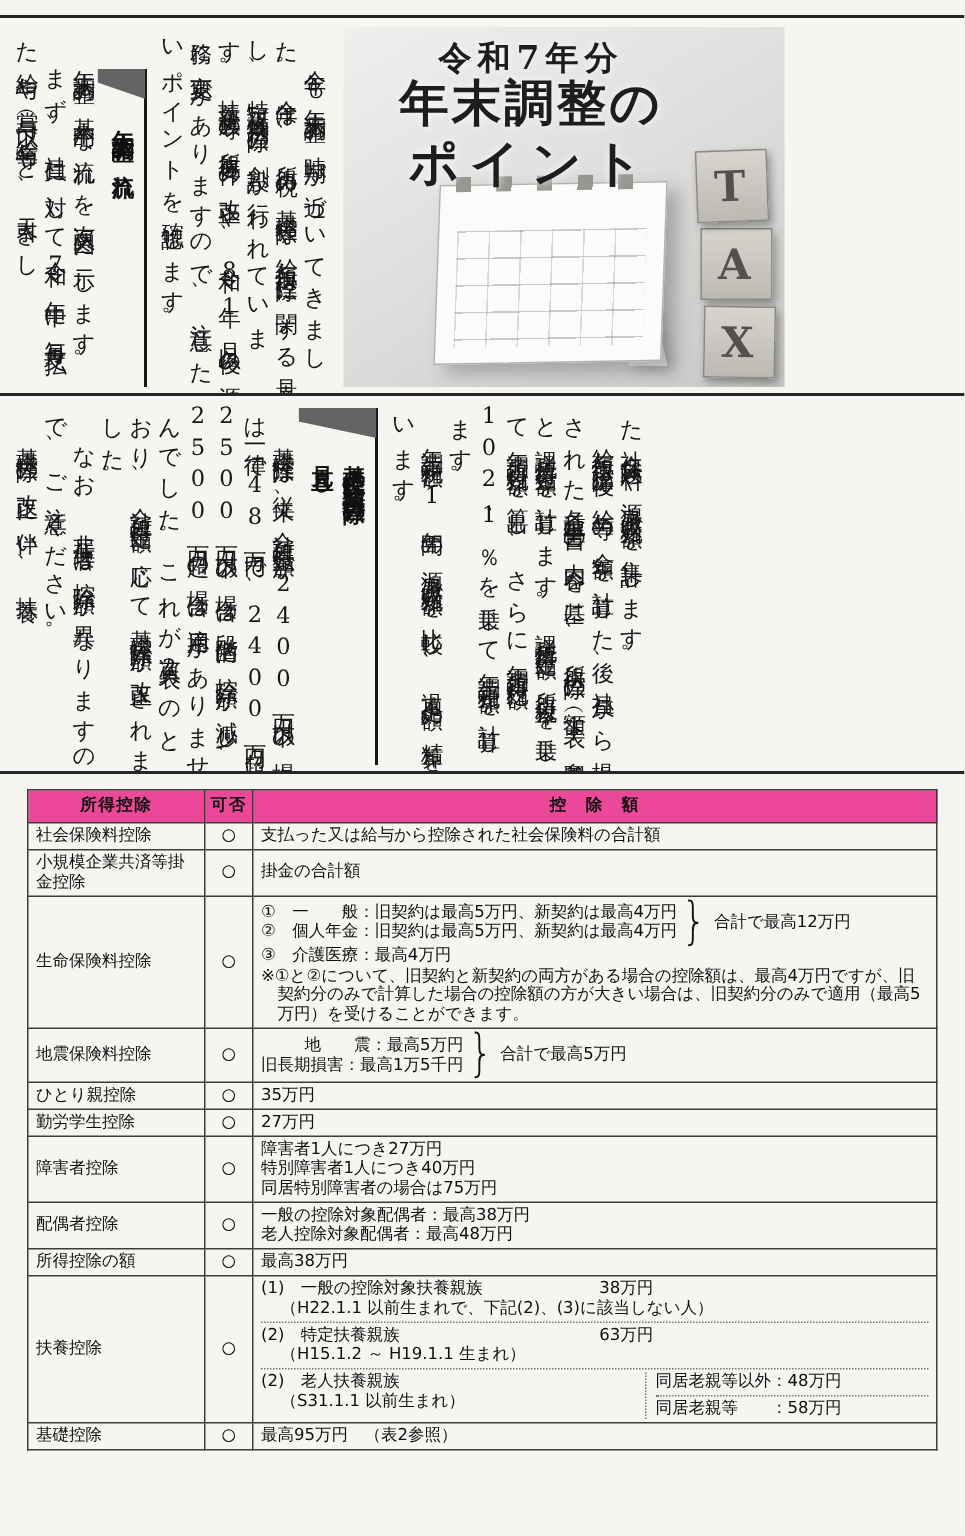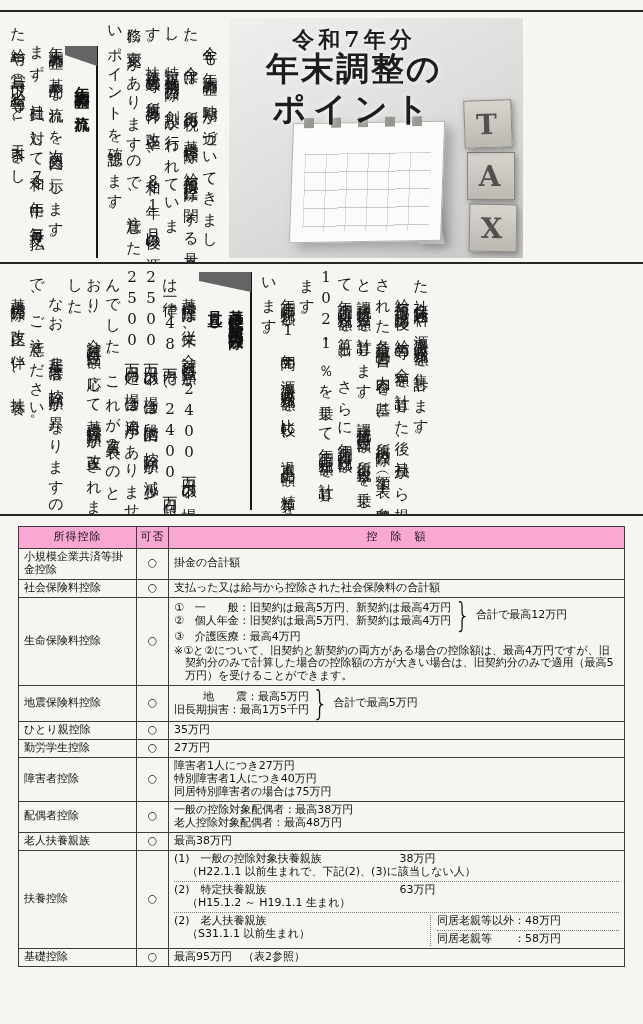--- a/index.html
+++ b/index.html
@@ -57,21 +57,21 @@
   .blk:nth-child(1){transform:translateX(-3px) rotate(-2deg);}
   .blk:nth-child(3){transform:translateX(2px) rotate(1deg);}
 
   
   .tbl-section{padding:10px 18px 0 18px;}
   .tbl-title{font-family:"DejaVu Sans","Liberation Sans",sans-serif;font-weight:bold;
              font-size:13px;letter-spacing:1px;color:#111;margin:0 0 5px 0;}
   table.tbl{border-collapse:collapse;width:100%;table-layout:fixed;
             font-family:"DejaVu Sans","Liberation Sans",sans-serif;font-size:11px;color:#0f0f0f;}
   .tbl th,.tbl td{border:1.4px solid #3c3c3c;padding:2px 5px;line-height:1.18;vertical-align:middle;}
-  .tbl thead th{background:#f9a8d4;font-weight:normal;text-align:center;padding:4px 0;letter-spacing:1px;}
+  .tbl thead th{background:#ec4899;font-weight:bold;text-align:center;padding:4px 0;letter-spacing:1px;}
   td.c2{text-align:center;padding:2px 0;}
   .btop{display:flex;align-items:center;text-align:right;}
   .brace{font-family:"DejaVu Sans",sans-serif;font-size:26px;font-weight:300;display:inline-block;
          transform:scaleY(1.3);margin:0 5px 0 3px;color:#111;}
   .blabel{white-space:nowrap;}
   .note{padding-left:1em;text-indent:-1em;margin-top:1px;}
   .fy-head{display:inline-block;width:222px;}
   .fy-cond{padding-left:13px;}
   .dtop{border-top:1px dotted #777;margin-top:2px;padding-top:2px;}
   .fy3{display:flex;}
@@ -149,28 +149,28 @@
         </colgroup>
       <thead>
         <tr>
           <th>所得控除</th>
           <th>可否</th>
           <th>控　除　額</th>
         </tr>
       </thead>
       <tbody>
         <tr>
+          <td class="c1">社会保険料控除</td>
+          <td class="c2">○</td>
+          <td>支払った又は給与から控除された社会保険料の合計額</td>
+        </tr>
+        <tr>
           <td class="c1">小規模企業共済等掛金控除</td>
           <td class="c2">○</td>
           <td>掛金の合計額</td>
-        </tr>
-        <tr>
-          <td class="c1">社会保険料控除</td>
-          <td class="c2">○</td>
-          <td>支払った又は給与から控除された社会保険料の合計額</td>
         </tr>
         <tr>
           <td class="c1">生命保険料控除</td>
           <td class="c2">○</td>
           <td>
             <div class="btop">
               <div>
                 <div>①　一　　般：旧契約は最高5万円、新契約は最高4万円</div>
                 <div>②　個人年金：旧契約は最高5万円、新契約は最高4万円</div>
               </div>
@@ -216,21 +216,21 @@
         </tr>
         <tr>
           <td class="c1">配偶者控除</td>
           <td class="c2">○</td>
           <td>
             <div>一般の控除対象配偶者：最高38万円</div>
             <div>老人控除対象配偶者：最高48万円</div>
           </td>
         </tr>
         <tr>
-          <td class="c1">老人扶養親族</td>
+          <td class="c1">所得控除の額</td>
           <td class="c2">○</td>
           <td>最高38万円</td>
         </tr>
         <tr>
           <td class="c1">扶養控除</td>
           <td class="c2">○</td>
           <td>
             <div>
               <div>
                 <span class="fy-head">(1)　一般の控除対象扶養親族</span>

